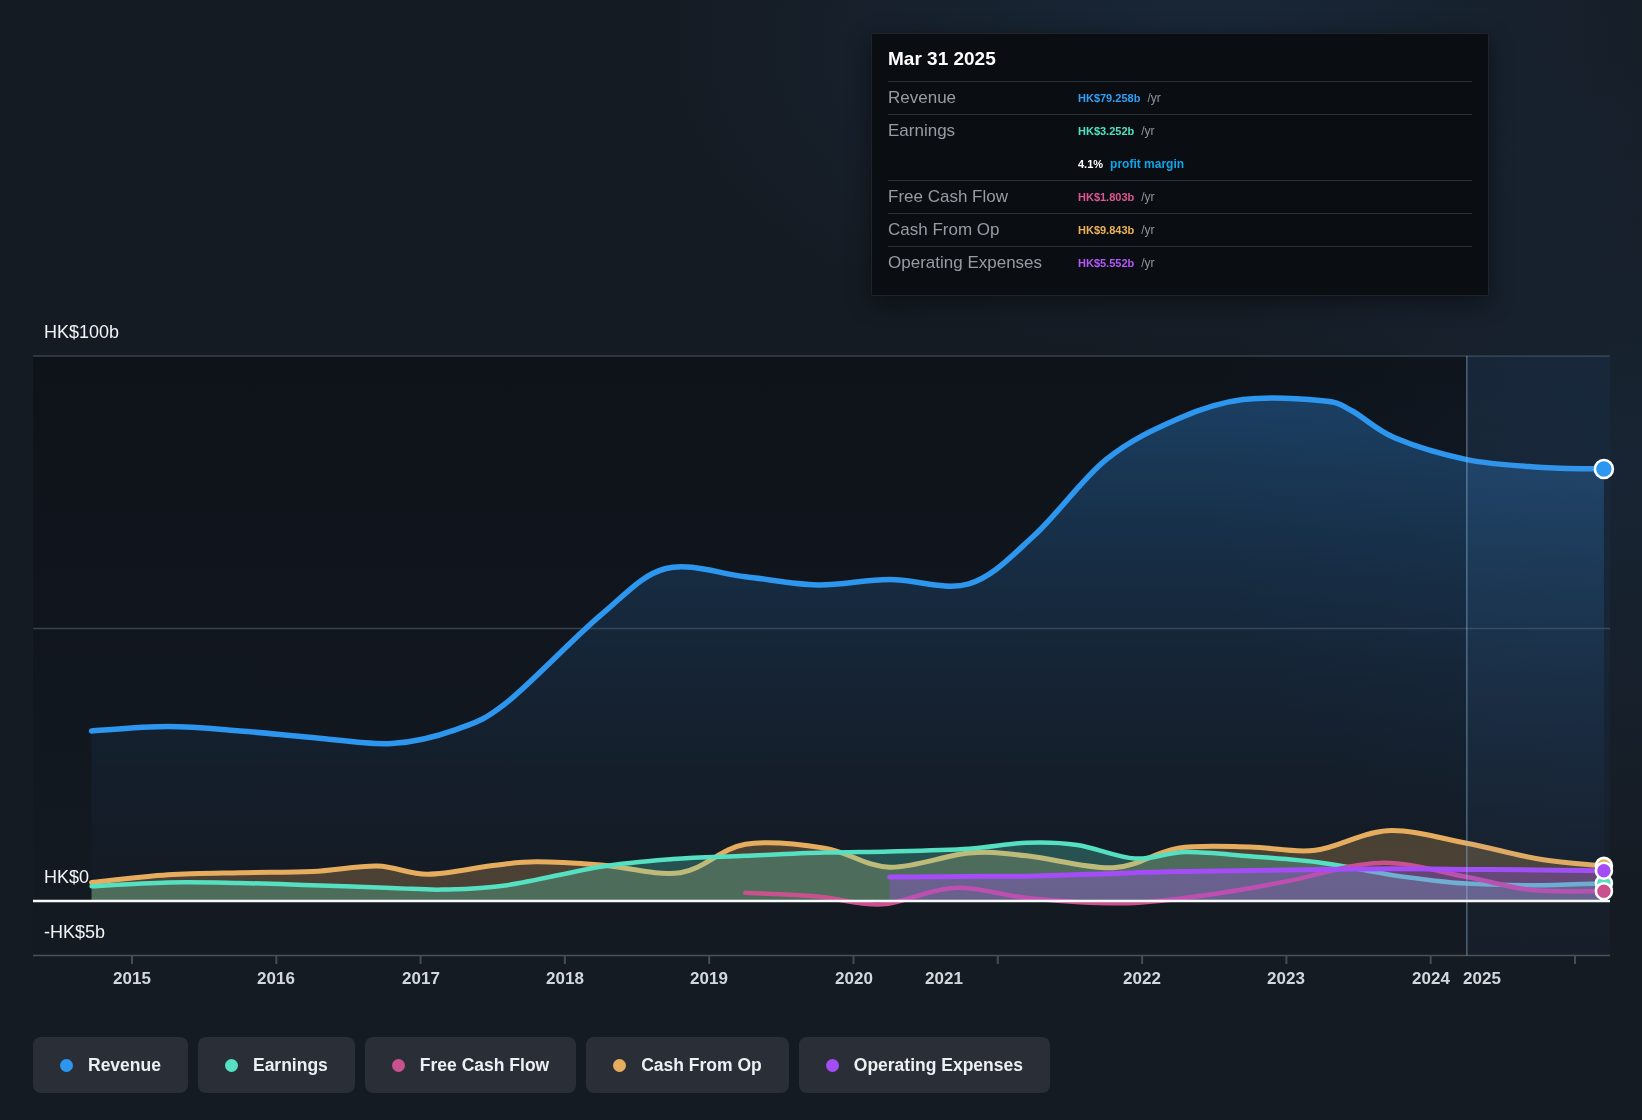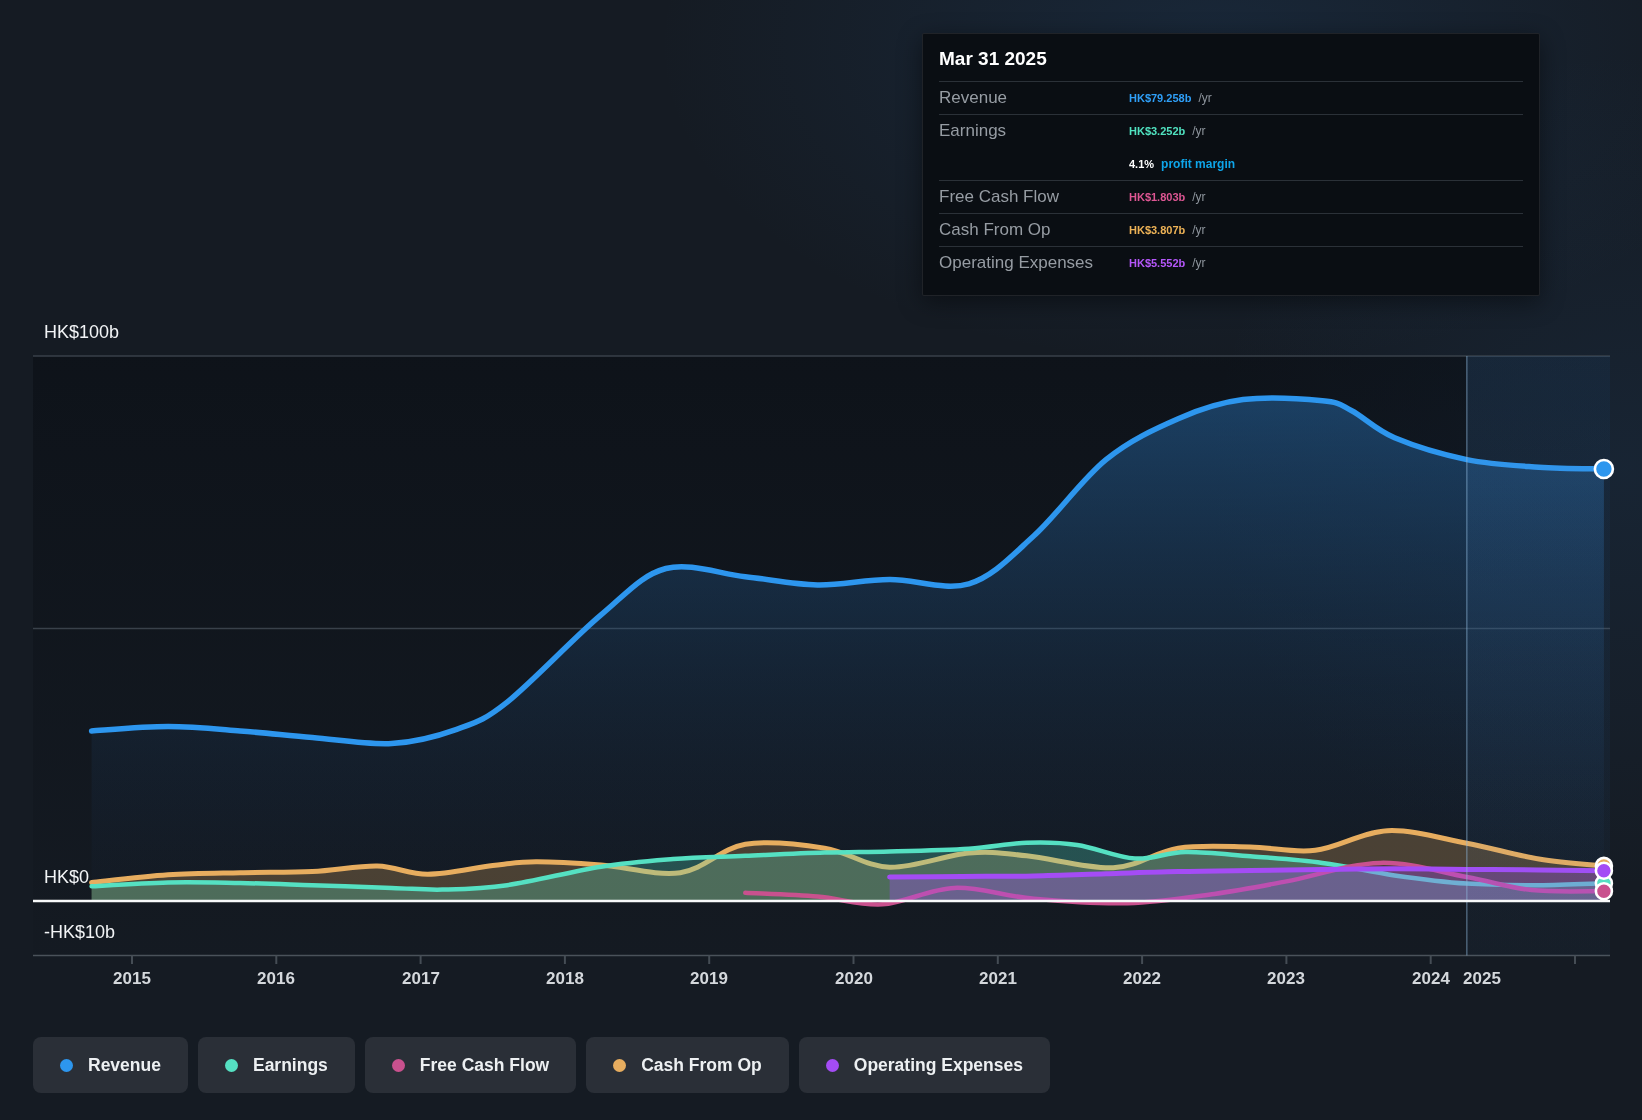--- a/index.html
+++ b/index.html
@@ -19,21 +19,21 @@
     position:absolute;left:44px;height:22px;line-height:22px;
     font-size:18px;font-weight:normal;color:#f2f4f6;white-space:nowrap;
   }
   .x-label{
     position:absolute;top:969px;width:80px;margin-left:-40px;text-align:center;
     font-size:17px;font-weight:600;color:#d4d8dc;
   }
 
   
   #tooltip{
-    position:absolute;left:922px;top:33px;width:618px;height:263px;
+    position:absolute;left:871px;top:33px;width:618px;height:263px;
     background:#0a0e13;border:1px solid rgba(255,255,255,0.09);
     box-sizing:border-box;border-radius:2px;padding:0 16px;
     box-shadow:0 6px 24px rgba(0,0,0,0.45);
   }
   .tt-title{
     height:47px;line-height:50px;font-size:19px;font-weight:bold;color:#ffffff;
   }
   .tt-row{
     display:flex;align-items:center;height:33px;box-sizing:border-box;
   }
@@ -109,30 +109,30 @@
         <circle cx="1603.9" cy="883.3" r="8" fill="#55e0c2" stroke="#ffffff" stroke-width="2.6"></circle>
         <circle cx="1603.9" cy="870.7" r="8" fill="#a44cf5" stroke="#ffffff" stroke-width="2.6"></circle>
         <circle cx="1603.9" cy="891.2" r="8" fill="#c9518e" stroke="#ffffff" stroke-width="2.6"></circle>
         <rect x="33" y="356" width="1577" height="599.5" fill="rgba(0,0,0,0)"></rect>
       </svg>
     </div>
 
   <div id="ylabels">
       <div class="y-label" style="top: 321px;">HK$100b</div>
       <div class="y-label" style="top: 866px;">HK$0</div>
-      <div class="y-label" style="top: 921px;">-HK$10b</div>
+      <div class="y-label" style="top: 921px;">-HK$5b</div>
     </div>
   <div id="xlabels">
       <div class="x-label" style="left: 132px;">2015</div>
       <div class="x-label" style="left: 276px;">2016</div>
       <div class="x-label" style="left: 421px;">2017</div>
       <div class="x-label" style="left: 565px;">2018</div>
       <div class="x-label" style="left: 709px;">2019</div>
       <div class="x-label" style="left: 854px;">2020</div>
-      <div class="x-label" style="left: 998px;">2021</div>
+      <div class="x-label" style="left: 944px;">2021</div>
       <div class="x-label" style="left: 1142px;">2022</div>
       <div class="x-label" style="left: 1286px;">2023</div>
       <div class="x-label" style="left: 1431px;">2024</div>
       <div class="x-label" style="left: 1482px;">2025</div>
     </div>
 
   <div id="tooltip">
     <div class="tt-title">Mar 31 2025</div>
     <div id="tt-rows">
         <div class="tt-row divider">
@@ -150,21 +150,21 @@
           <span class="tt-value" style="color: rgb(255, 255, 255); text-align: right;">4.1%</span>
           <span class="tt-suffix strong">profit margin</span>
         </div>
         <div class="tt-row divider">
           <span class="tt-label">Free Cash Flow</span>
           <span class="tt-value" style="color: rgb(221, 86, 147);">HK$1.803b</span>
           <span class="tt-suffix">/yr</span>
         </div>
         <div class="tt-row divider">
           <span class="tt-label">Cash From Op</span>
-          <span class="tt-value" style="color: rgb(237, 178, 86);">HK$3.807b</span>
+          <span class="tt-value" style="color: rgb(237, 178, 86);">HK$9.843b</span>
           <span class="tt-suffix">/yr</span>
         </div>
         <div class="tt-row divider">
           <span class="tt-label">Operating Expenses</span>
           <span class="tt-value" style="color: rgb(181, 87, 250);">HK$5.552b</span>
           <span class="tt-suffix">/yr</span>
         </div>
       </div>
   </div>
 

